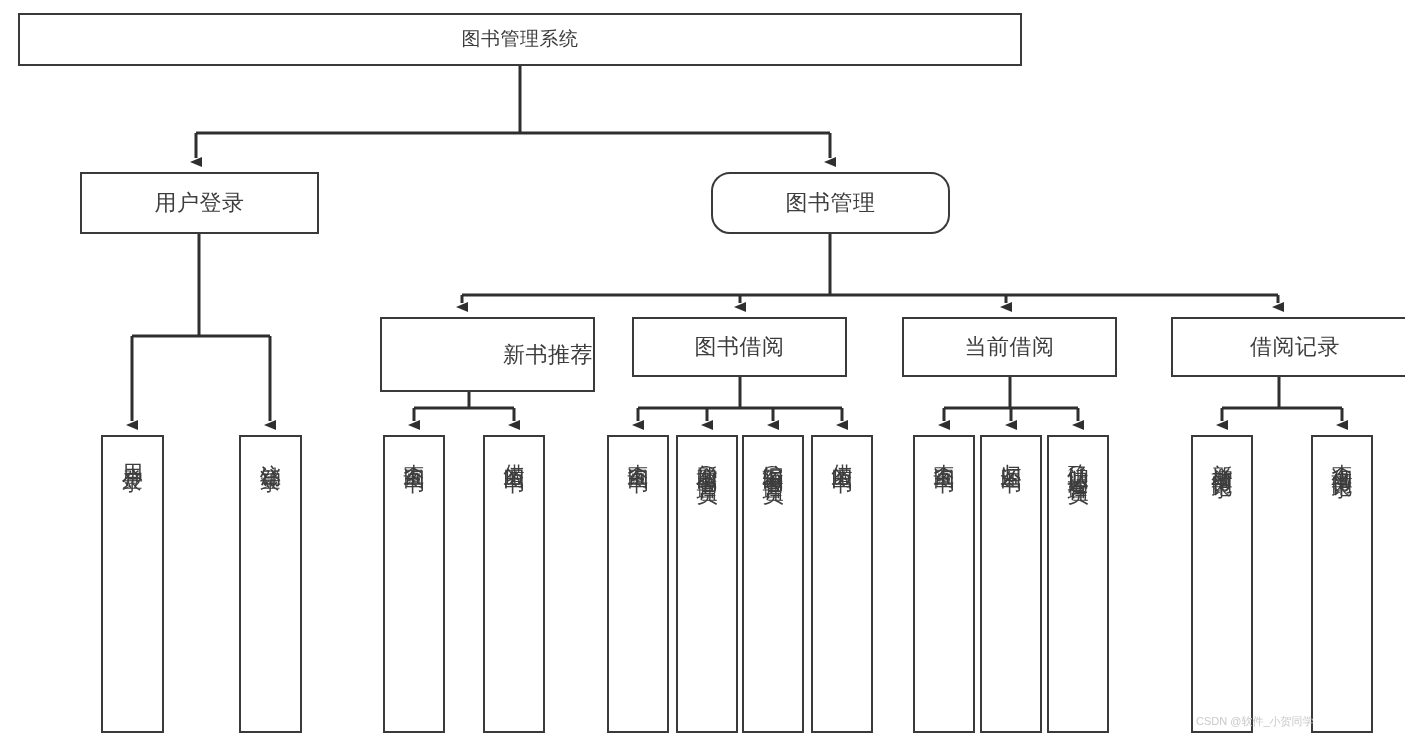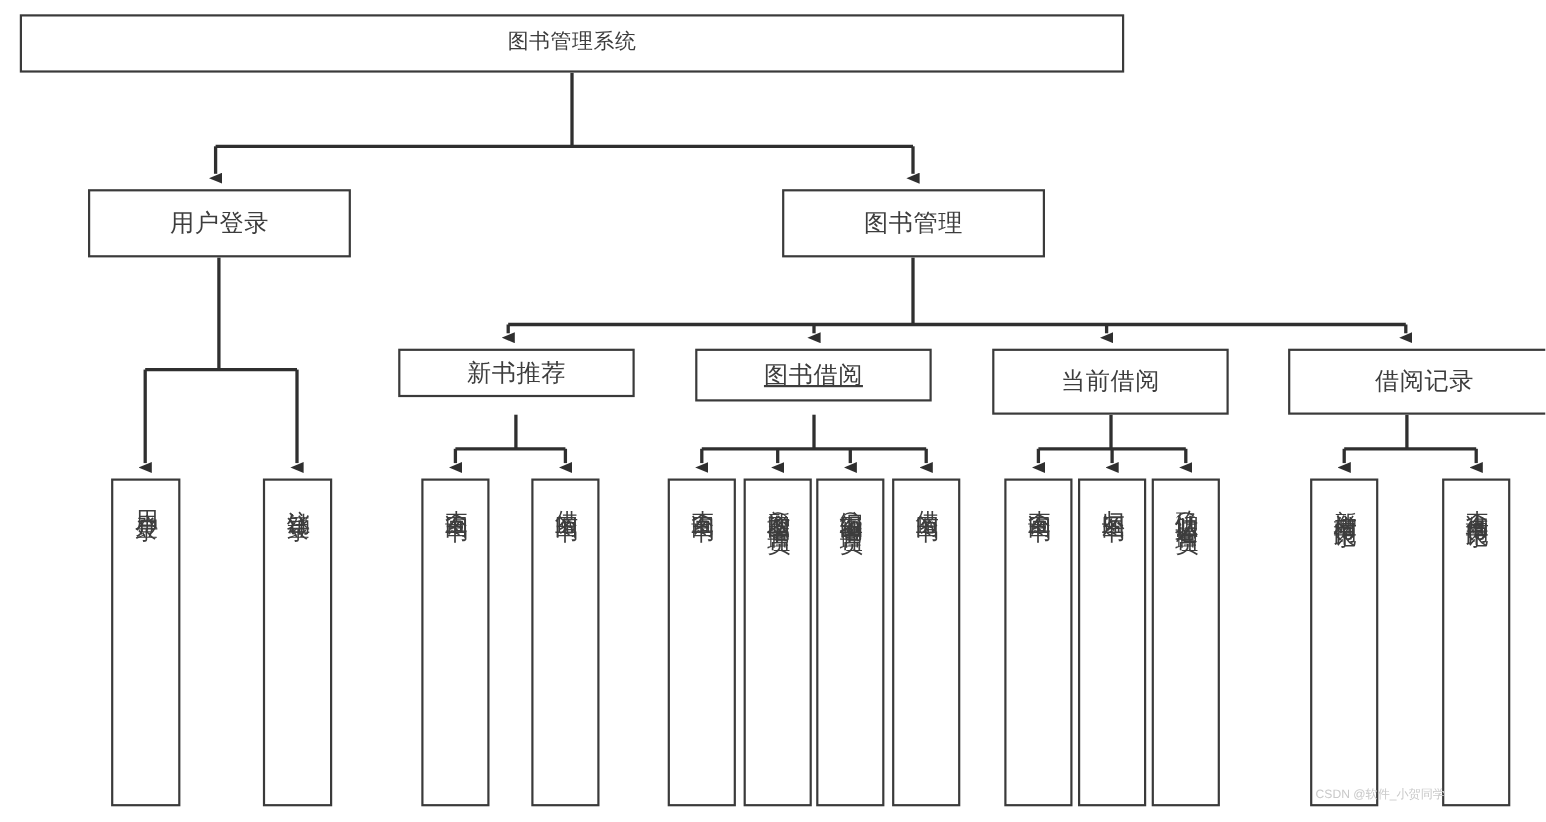--- a/index.html
+++ b/index.html
@@ -124,29 +124,29 @@
   </svg>
 
   <div class="node horiz root" style="left:18px; top:13px; width:1004px; height:53px;">
     <span class="lbl">图书管理系统</span>
   </div>
 
   <div class="node horiz" style="left:80px; top:172px; width:239px; height:62px;">
     <span class="lbl">用户登录</span>
   </div>
 
-  <div class="node horiz" style="left:711px; top:172px; width:239px; height:62px;">
+  <div class="node horiz" style="left:711px; top:172px; width:239px; height:62px;border-radius:19px;">
     <span class="lbl">图书管理</span>
   </div>
 
-  <div class="node horiz" style="left:362px; top:317px; width:215px; height:44px;">
+  <div class="node horiz" style="left:380px; top:317px; width:215px; height:75px;justify-content:flex-end;">
     <span class="lbl">新书推荐</span>
   </div>
 
-  <div class="node horiz" style="left:632px; top:317px; width:215px; height:48px;text-decoration:underline;">
+  <div class="node horiz" style="left:632px; top:317px; width:215px; height:60px;">
     <span class="lbl">图书借阅</span>
   </div>
 
   <div class="node horiz" style="left:902px; top:317px; width:215px; height:60px;">
     <span class="lbl">当前借阅</span>
   </div>
 
   <div class="node horiz" style="left:1171px; top:317px; width:248px; height:60px;">
     <span class="lbl">借阅记录</span>
   </div>

